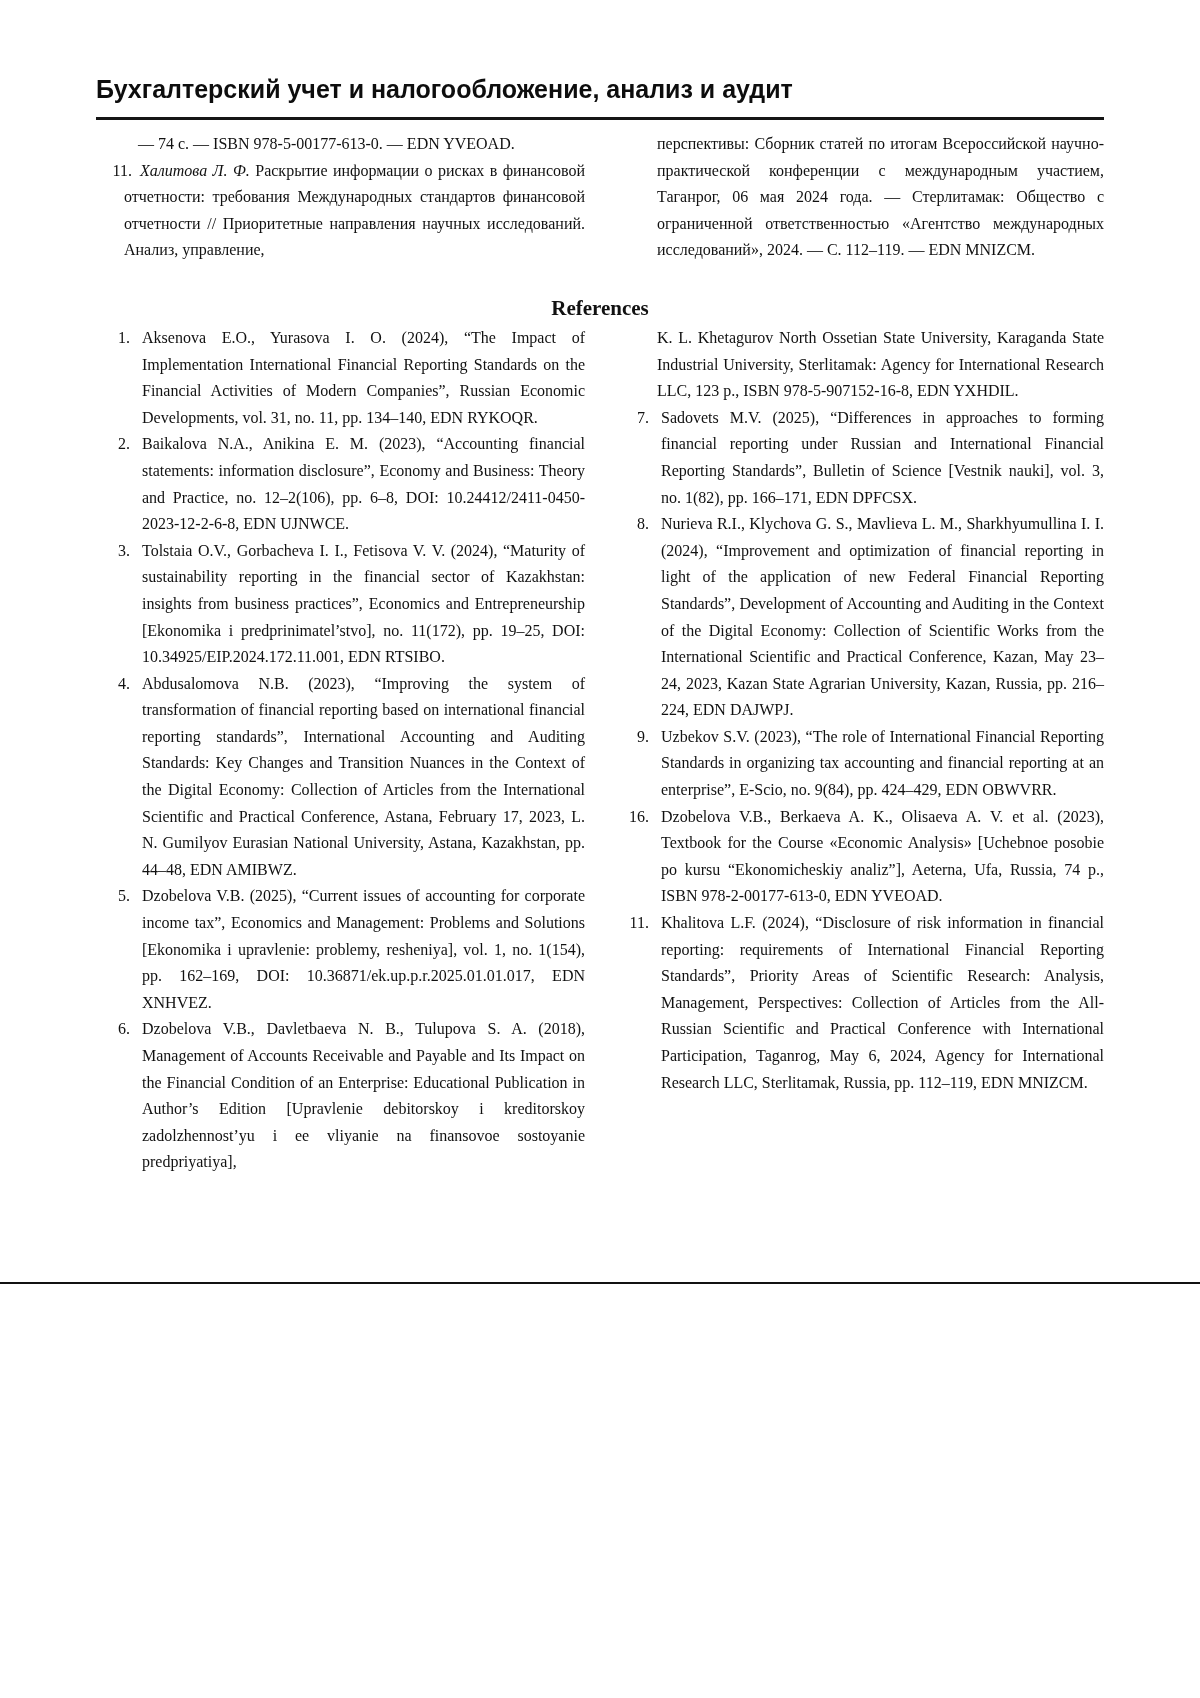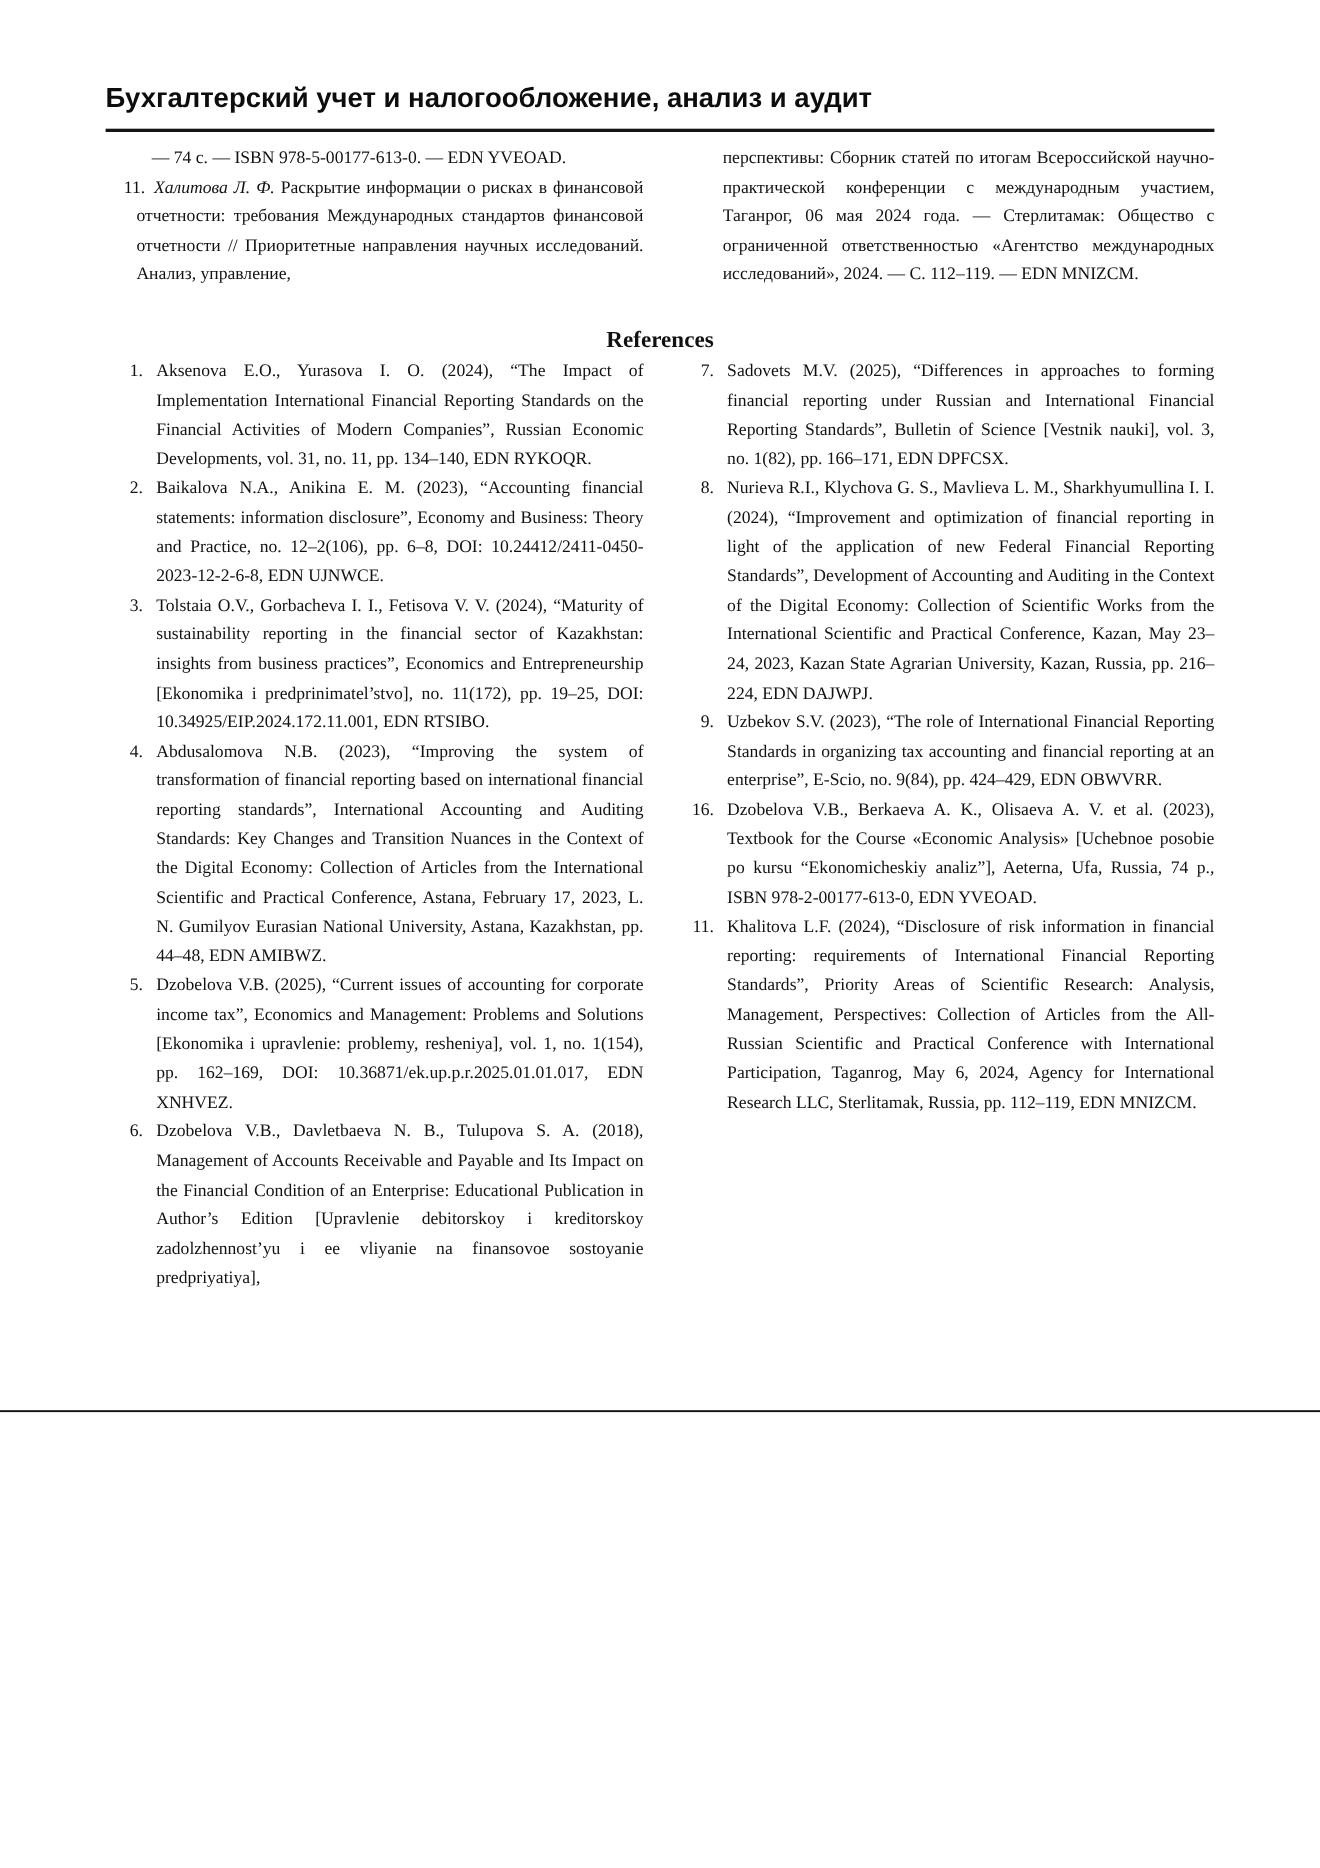--- a/index.html
+++ b/index.html
@@ -105,20 +105,21 @@
     <div class="two-col">
       <div class="col">
         <div class="ref"><span class="num">1.</span><span>Aksenova E.O., Yurasova I. O. (2024), “The Impact of Implementation International Financial Reporting Standards on the Financial Activities of Modern Companies”, Russian Economic Developments, vol. 31, no. 11, pp. 134–140, EDN RYKOQR.</span></div>
         <div class="ref"><span class="num">2.</span><span>Baikalova N.A., Anikina E. M. (2023), “Accounting financial statements: information disclosure”, Economy and Business: Theory and Practice, no. 12–2(106), pp. 6–8, DOI: 10.24412/2411-0450-2023-12-2-6-8, EDN UJNWCE.</span></div>
         <div class="ref"><span class="num">3.</span><span>Tolstaia O.V., Gorbacheva I. I., Fetisova V. V. (2024), “Maturity of sustainability reporting in the financial sector of Kazakhstan: insights from business practices”, Economics and Entrepreneurship [Ekonomika i predprinimatel’stvo], no. 11(172), pp. 19–25, DOI: 10.34925/EIP.2024.172.11.001, EDN RTSIBO.</span></div>
         <div class="ref"><span class="num">4.</span><span>Abdusalomova N.B. (2023), “Improving the system of transformation of financial reporting based on international financial reporting standards”, International Accounting and Auditing Standards: Key Changes and Transition Nuances in the Context of the Digital Economy: Collection of Articles from the International Scientific and Practical Conference, Astana, February 17, 2023, L. N. Gumilyov Eurasian National University, Astana, Kazakhstan, pp. 44–48, EDN AMIBWZ.</span></div>
         <div class="ref"><span class="num">5.</span><span>Dzobelova V.B. (2025), “Current issues of accounting for corporate income tax”, Economics and Management: Problems and Solutions [Ekonomika i upravlenie: problemy, resheniya], vol. 1, no. 1(154), pp. 162–169, DOI: 10.36871/ek.up.p.r.2025.01.01.017, EDN XNHVEZ.</span></div>
         <div class="ref"><span class="num">6.</span><span>Dzobelova V.B., Davletbaeva N. B., Tulupova S. A. (2018), Management of Accounts Receivable and Payable and Its Impact on the Financial Condition of an Enterprise: Educational Publication in Author’s Edition [Upravlenie debitorskoy i kreditorskoy zadolzhennost’yu i ee vliyanie na finansovoe sostoyanie predpriyatiya],</span></div>
       </div>
       <div class="col">
+        <p class="cont">K. L. Khetagurov North Ossetian State University, Karaganda State Industrial University, Sterlitamak: Agency for International Research LLC, 123 p., ISBN 978-5-907152-16-8, EDN YXHDIL.</p>
         <div class="ref"><span class="num">7.</span><span>Sadovets M.V. (2025), “Differences in approaches to forming financial reporting under Russian and International Financial Reporting Standards”, Bulletin of Science [Vestnik nauki], vol. 3, no. 1(82), pp. 166–171, EDN DPFCSX.</span></div>
         <div class="ref"><span class="num">8.</span><span>Nurieva R.I., Klychova G. S., Mavlieva L. M., Sharkhyumullina I. I. (2024), “Improvement and optimization of financial reporting in light of the application of new Federal Financial Reporting Standards”, Development of Accounting and Auditing in the Context of the Digital Economy: Collection of Scientific Works from the International Scientific and Practical Conference, Kazan, May 23–24, 2023, Kazan State Agrarian University, Kazan, Russia, pp. 216–224, EDN DAJWPJ.</span></div>
         <div class="ref"><span class="num">9.</span><span>Uzbekov S.V. (2023), “The role of International Financial Reporting Standards in organizing tax accounting and financial reporting at an enterprise”, E-Scio, no. 9(84), pp. 424–429, EDN OBWVRR.</span></div>
         <div class="ref"><span class="num">16.</span><span>Dzobelova V.B., Berkaeva A. K., Olisaeva A. V. et al. (2023), Textbook for the Course «Economic Analysis» [Uchebnoe posobie po kursu “Ekonomicheskiy analiz”], Aeterna, Ufa, Russia, 74 p., ISBN 978-2-00177-613-0, EDN YVEOAD.</span></div>
         <div class="ref"><span class="num">11.</span><span>Khalitova L.F. (2024), “Disclosure of risk information in financial reporting: requirements of International Financial Reporting Standards”, Priority Areas of Scientific Research: Analysis, Management, Perspectives: Collection of Articles from the All-Russian Scientific and Practical Conference with International Participation, Taganrog, May 6, 2024, Agency for International Research LLC, Sterlitamak, Russia, pp. 112–119, EDN MNIZCM.</span></div>
       </div>
     </div>
 
   </div>
 

